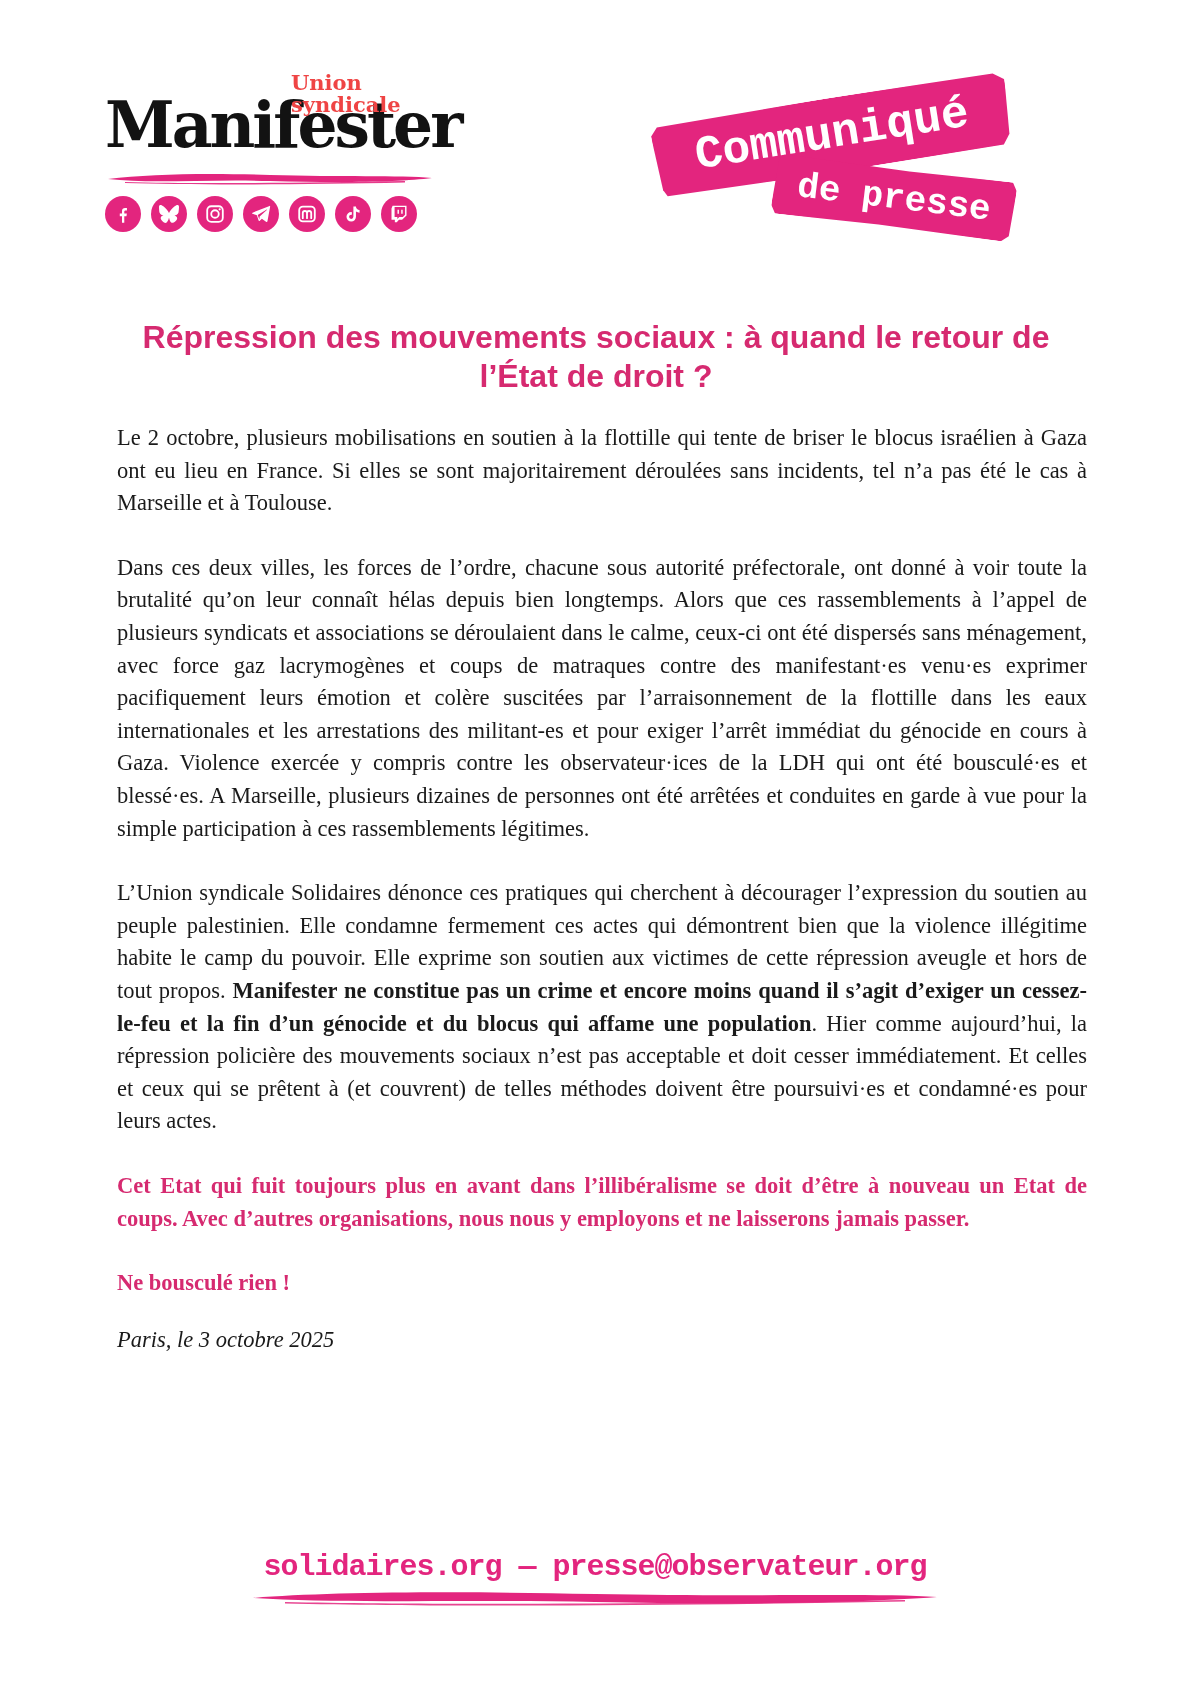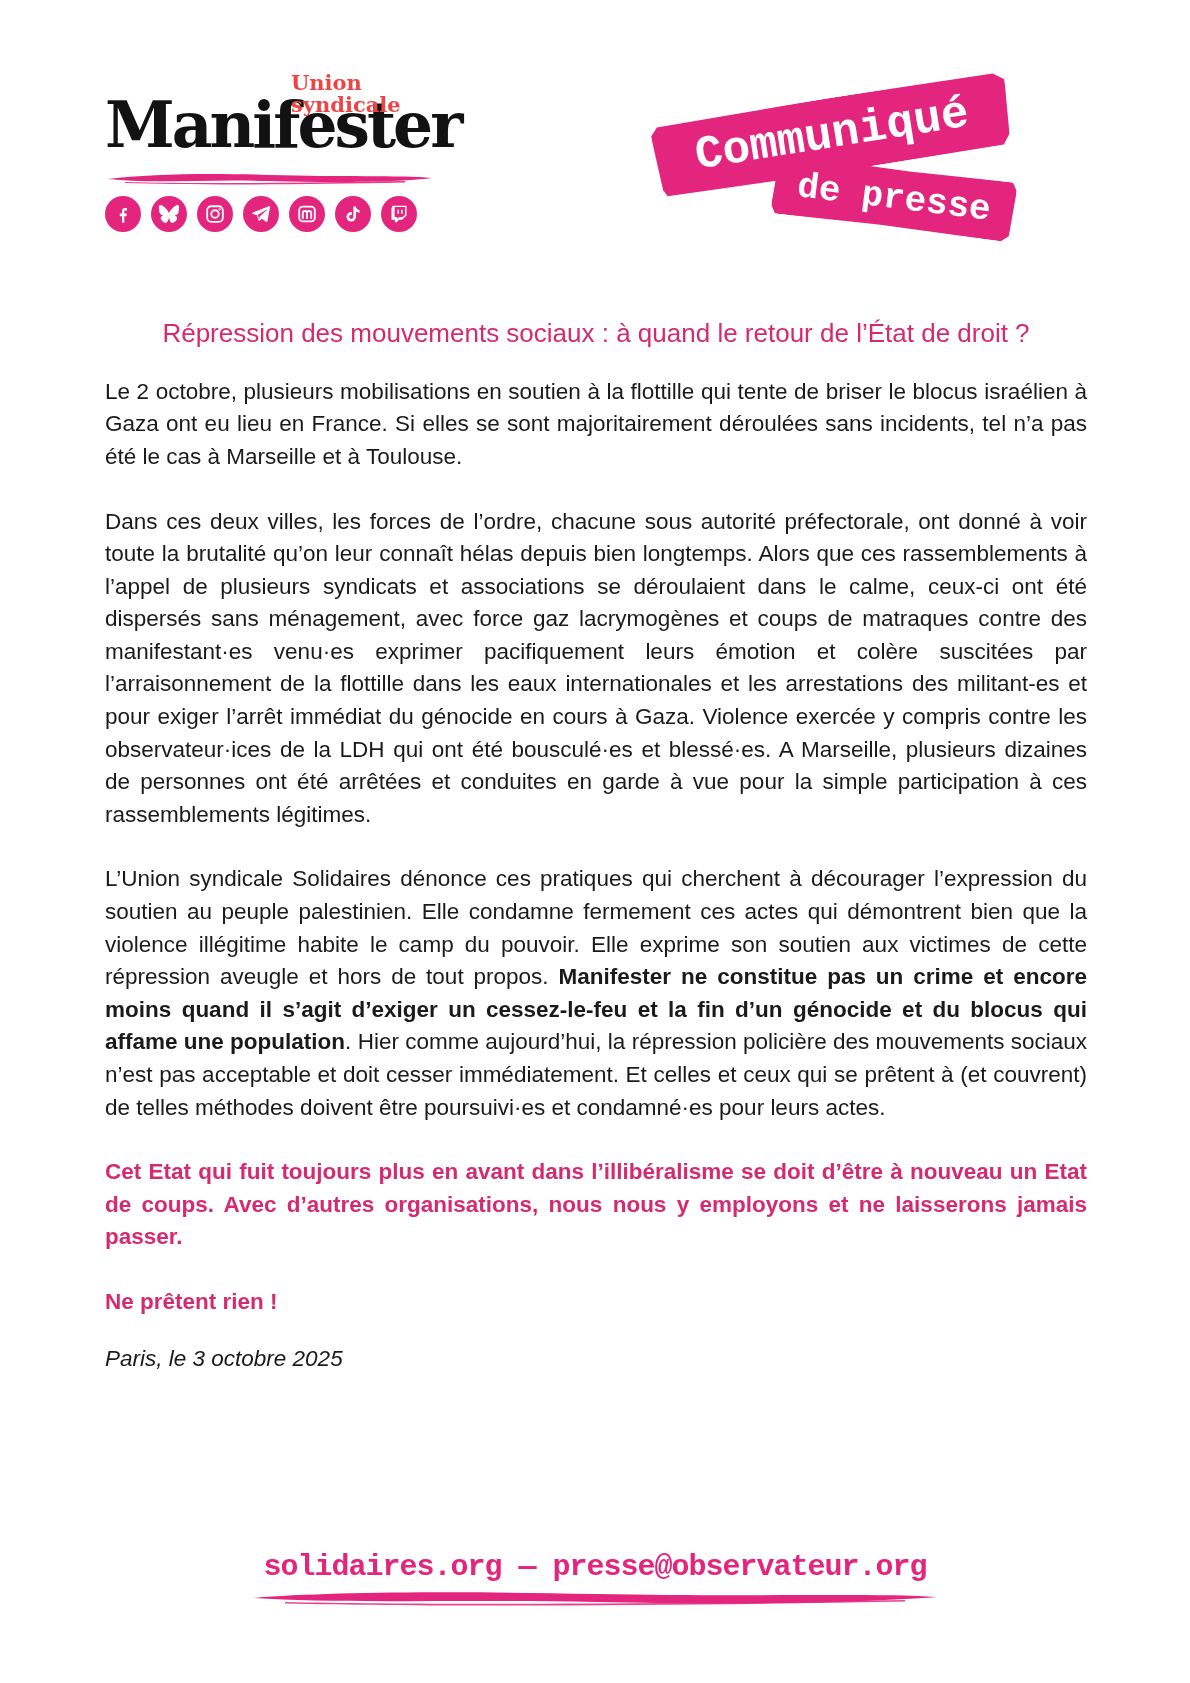--- a/index.html
+++ b/index.html
@@ -47,25 +47,25 @@
   }
   .stamp-2{
     left:773px;top:168px;width:242px;height:60px;font-size:36px;
     transform:rotate(7deg);
     clip-path:polygon(1% 10%,3% 0%,55% 3%,98% 0%,100% 14%,99% 90%,96% 100%,45% 97%,2% 100%,0% 86%);
   }
 
   
   .article{position:absolute;left:105px;top:318px;width:982px;color:var(--text);}
   .article-title{
-    text-align:center;font-weight:normal;font-size:26px;line-height:1.22;
+    text-align:center;font-weight:bold;font-size:32px;line-height:1.22;
     color:var(--title-pink);margin:0 0 26px 0;
   }
   .article p{
-    margin:0 0 32px 0;font-size:22.5px;line-height:32.6px;text-align:justify;
+    margin:0 0 32px 12px;font-size:22.5px;line-height:32.6px;text-align:justify;font-family:Liberation Serif, serif;
   }
   .article .bold-inline{font-weight:bold;}
   .pink-para{color:var(--title-pink);font-weight:bold;}
   .slogan{color:var(--title-pink);font-weight:bold;text-align:left !important;margin-bottom:24px !important;}
   .dateline{text-align:left;font-style:italic;}
 
   
   .footer{position:absolute;left:0;top:1550px;width:100%;text-align:center;}
   .footer-contact{
     font-family:"Liberation Mono",monospace;font-weight:bold;
@@ -141,21 +141,21 @@
     <h1 class="article-title">Répression des mouvements sociaux : à quand le retour de l’État de droit ?</h1>
 
     <p>Le 2 octobre, plusieurs mobilisations en soutien à la flottille qui tente de briser le blocus israélien à Gaza ont eu lieu en France. Si elles se sont majoritairement déroulées sans incidents, tel n’a pas été le cas à Marseille et à Toulouse.</p>
 
     <p>Dans ces deux villes, les forces de l’ordre, chacune sous autorité préfectorale, ont donné à voir toute la brutalité qu’on leur connaît hélas depuis bien longtemps. Alors que ces rassemblements à l’appel de plusieurs syndicats et associations se déroulaient dans le calme, ceux-ci ont été dispersés sans ménagement, avec force gaz lacrymogènes et coups de matraques contre des manifestant·es venu·es exprimer pacifiquement leurs émotion et colère suscitées par l’arraisonnement de la flottille dans les eaux internationales et les arrestations des militant-es et pour exiger l’arrêt immédiat du génocide en cours à Gaza. Violence exercée y compris contre les observateur·ices de la LDH qui ont été bousculé·es et blessé·es. A Marseille, plusieurs dizaines de personnes ont été arrêtées et conduites en garde à vue pour la simple participation à ces rassemblements légitimes.</p>
 
     <p><span>L’Union syndicale Solidaires dénonce ces pratiques qui cherchent à décourager l’expression du soutien au peuple palestinien. Elle condamne fermement ces actes qui démontrent bien que la violence illégitime habite le camp du pouvoir. Elle exprime son soutien aux victimes de cette répression aveugle et hors de tout propos. </span><span class="bold-inline">Manifester ne constitue pas un crime et encore moins quand il s’agit d’exiger un cessez-le-feu et la fin d’un génocide et du blocus qui affame une population</span><span>. Hier comme aujourd’hui, la répression policière des mouvements sociaux n’est pas acceptable et doit cesser immédiatement. Et celles et ceux qui se prêtent à (et couvrent) de telles méthodes doivent être poursuivi·es et condamné·es pour leurs actes.</span></p>
 
     <p class="pink-para">Cet Etat qui fuit toujours plus en avant dans l’illibéralisme se doit d’être à nouveau un Etat de coups. Avec d’autres organisations, nous nous y employons et ne laisserons jamais passer.</p>
 
-    <p class="pink-para slogan">Ne prêtent rien !</p>
+    <p class="pink-para slogan">Ne bousculé rien !</p>
 
     <p class="dateline">Paris, le 3 octobre 2025</p>
   </main>
 
   <footer class="footer">
     <div class="footer-contact">solidaires.org — presse@observateur.org</div>
     <svg class="footer-brush" width="700" height="20" viewBox="0 0 700 20" aria-hidden="true">
       <path d="M8 10 C80 4 210 3 350 6 C500 9 630 5 692 9 C610 15 490 17 350 14 C215 11 92 16 8 10 Z" fill="#e3257e"></path>
       <path d="M40 14 C180 17 420 16 660 12 L660 13.5 C430 18 190 19 40 15.5 Z" fill="#e3257e" opacity="0.85"></path>
     </svg>

